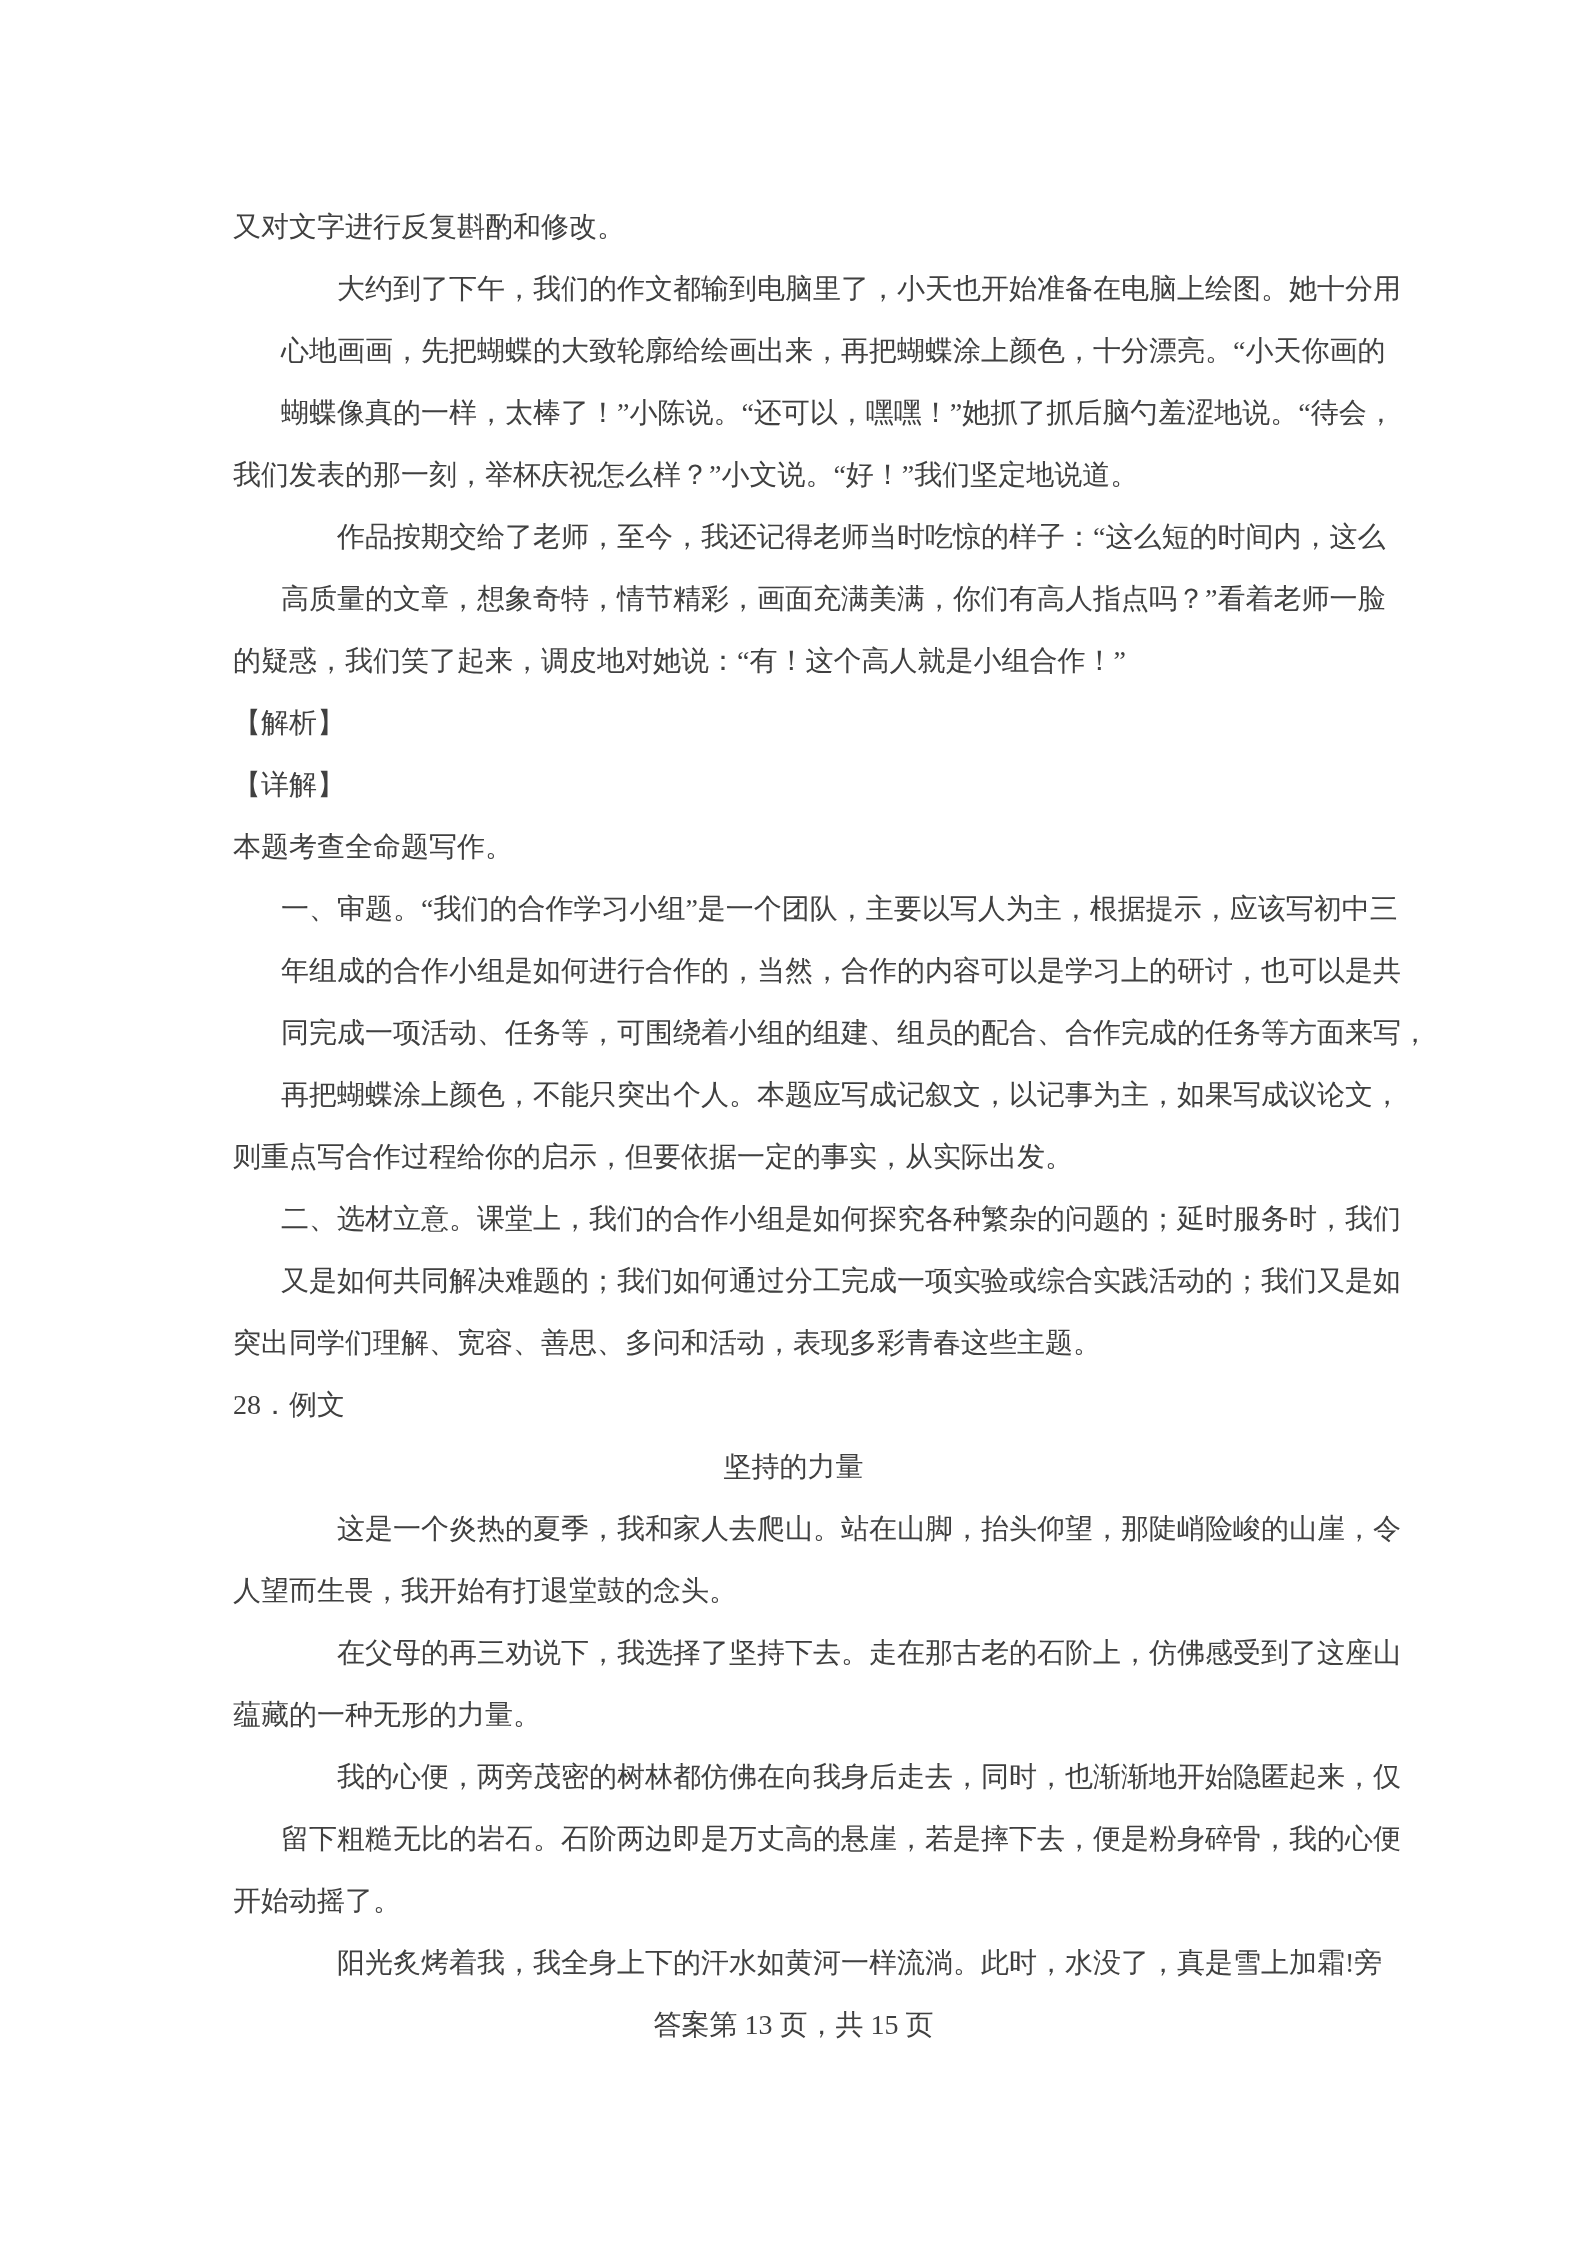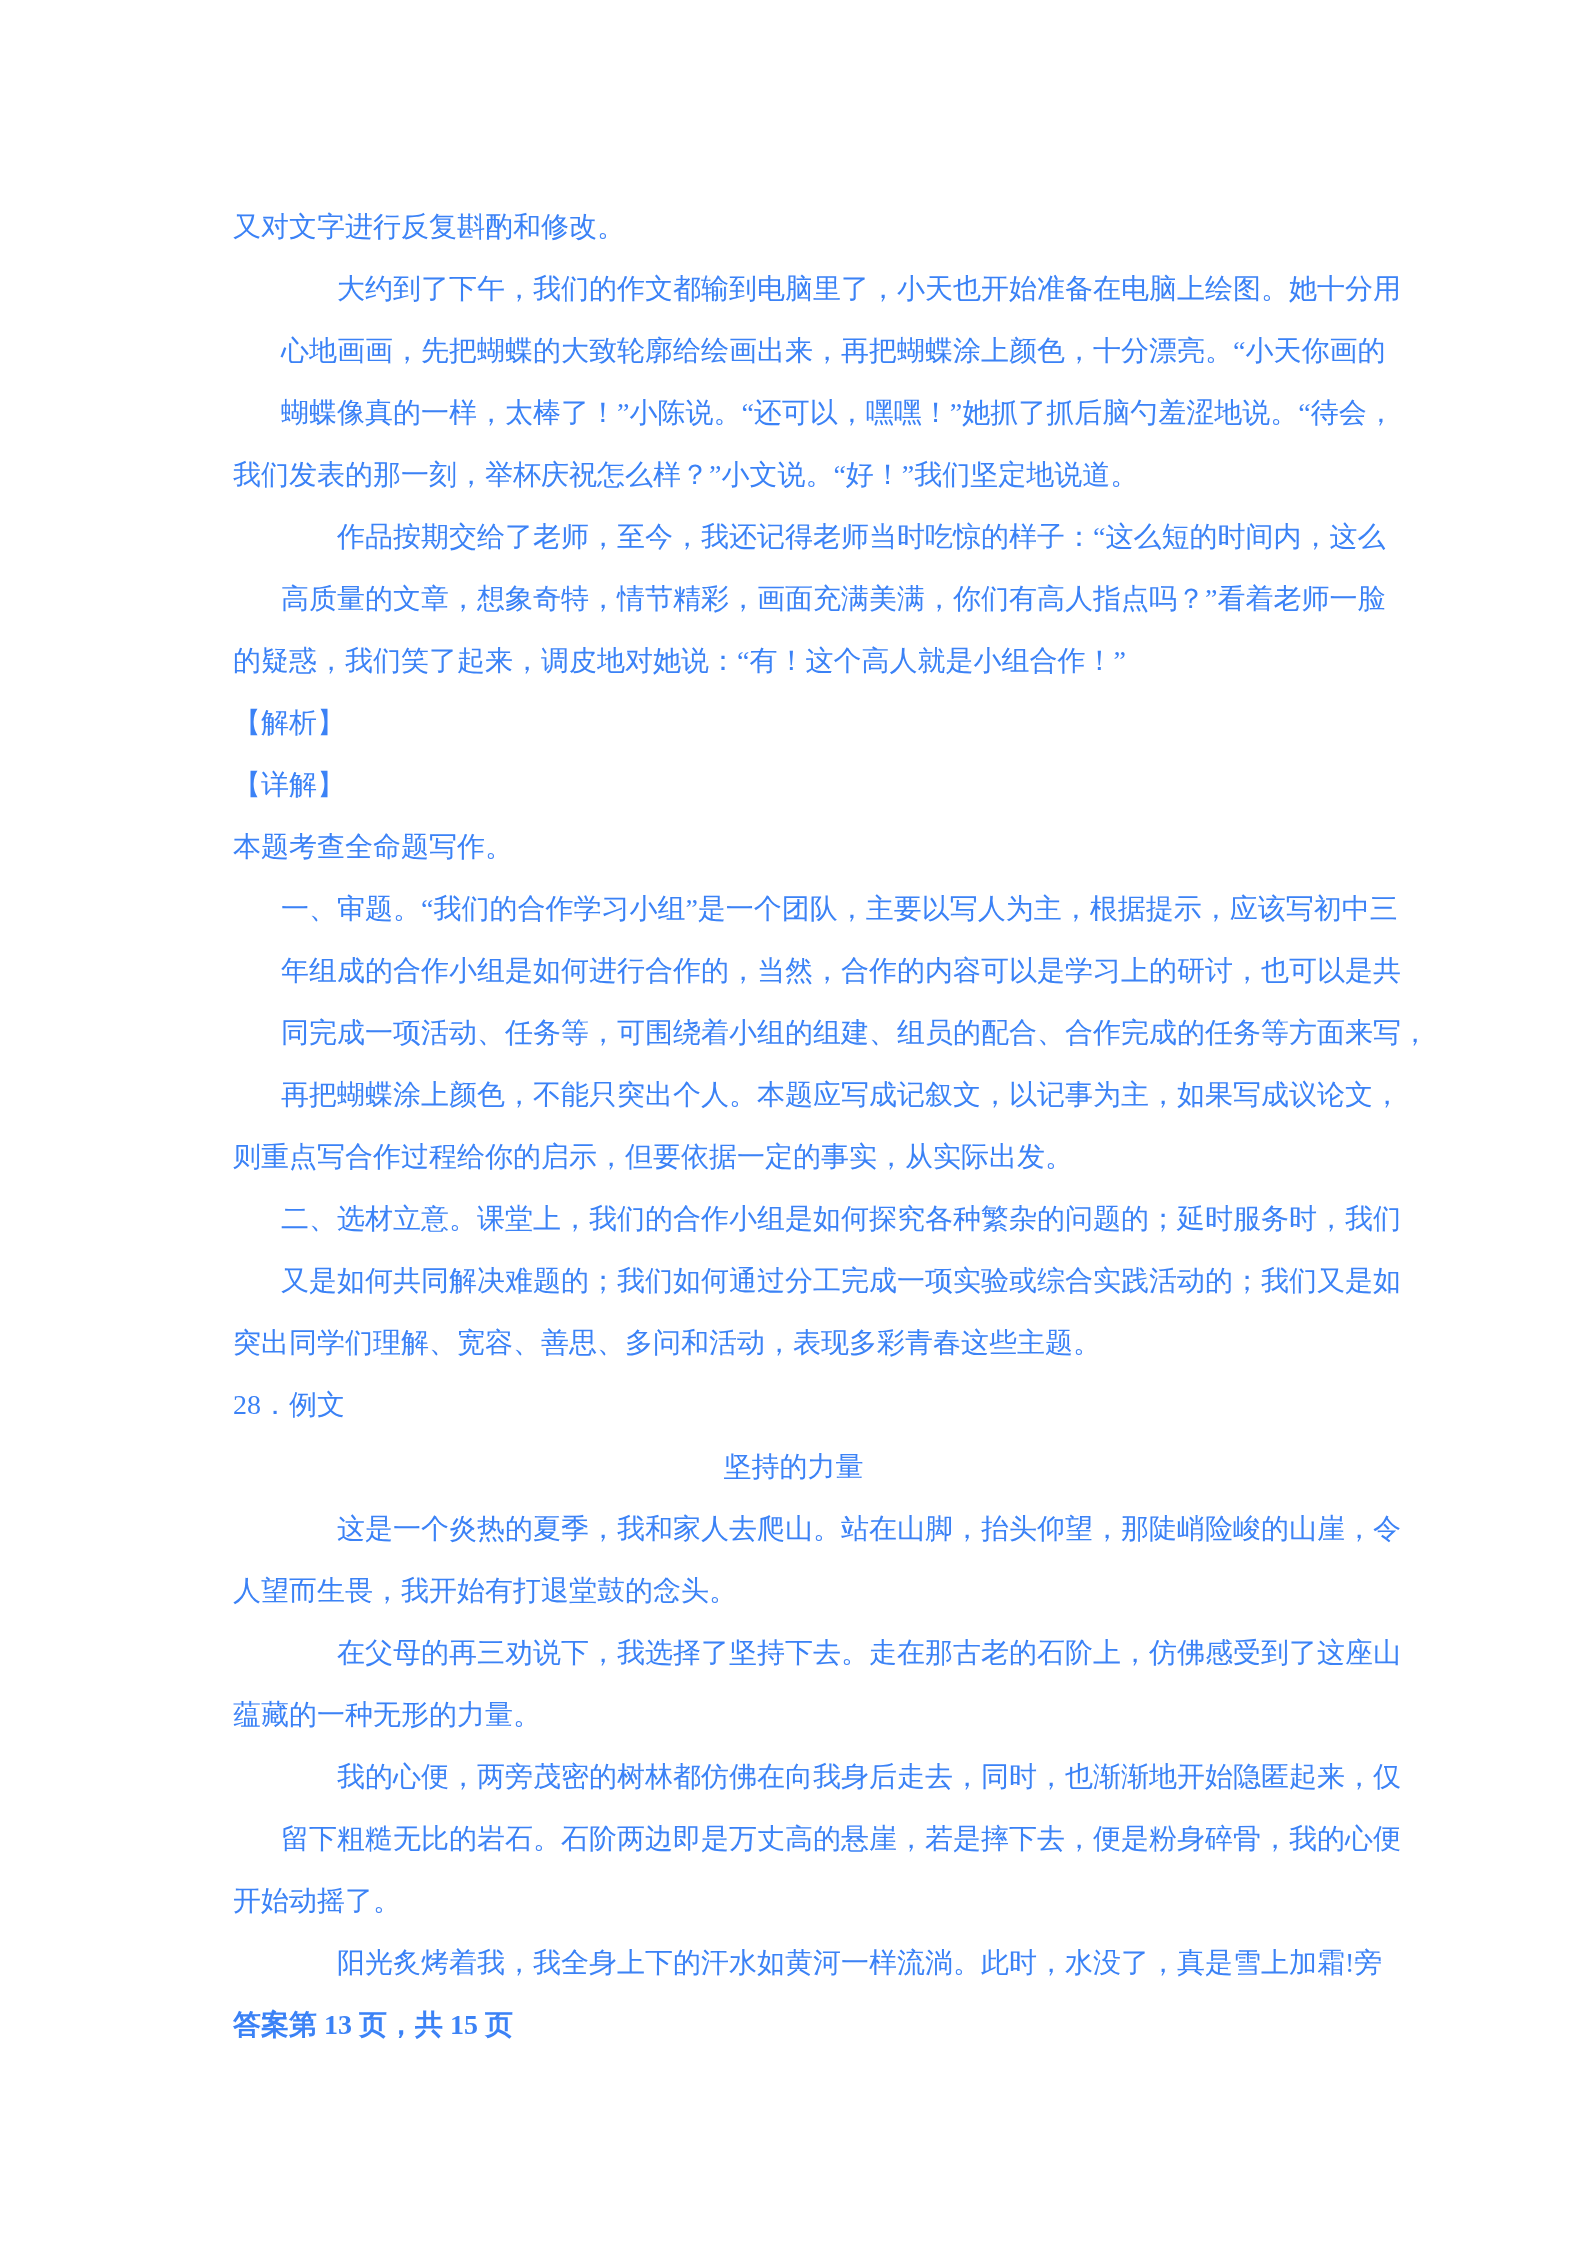--- a/index.html
+++ b/index.html
@@ -7,21 +7,21 @@
     padding: 0;
     background: #ffffff;
   }
   .page {
     position: relative;
     box-sizing: border-box;
     width: 1587px;
     height: 2245px;
     margin: 0 auto;
     background: #ffffff;
-    color: #3b82f6;
+    color: #404040;
     padding: 196px 233px 0 233px;
     font-family: "Liberation Serif", "DejaVu Serif", serif;
     font-size: 28px;
     overflow: hidden;
   }
   .line {
     height: 62px;
     line-height: 62px;
     white-space: nowrap;
     text-align: left;
@@ -37,22 +37,22 @@
   .indent {
     text-indent: 56px;
   }
   .center {
     text-align: right;
     text-align-last: center;
   }
   .footer-line {
     height: 62px;
     line-height: 62px;
+    text-align: center;
     white-space: nowrap;
-    font-weight: bold;
   }
 </style>
 </head>
 <body>
 
 <div class="page">
   <div class="line">又对文字进行反复斟酌和修改。</div>
   <div class="line j indent">大约到了下午，我们的作文都输到电脑里了，小天也开始准备在电脑上绘图。她十分用</div>
   <div class="line j">心地画画，先把蝴蝶的大致轮廓给绘画出来，再把蝴蝶涂上颜色，十分漂亮。“小天你画的</div>
   <div class="line j">蝴蝶像真的一样，太棒了！”小陈说。“还可以，嘿嘿！”她抓了抓后脑勺羞涩地说。“待会，</div>

